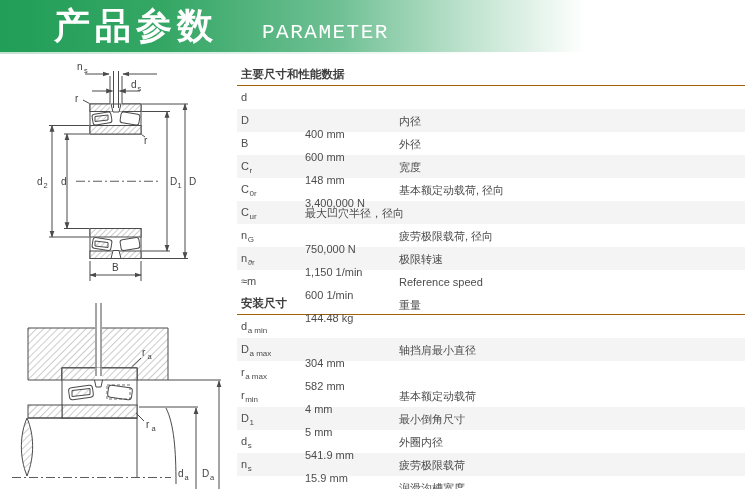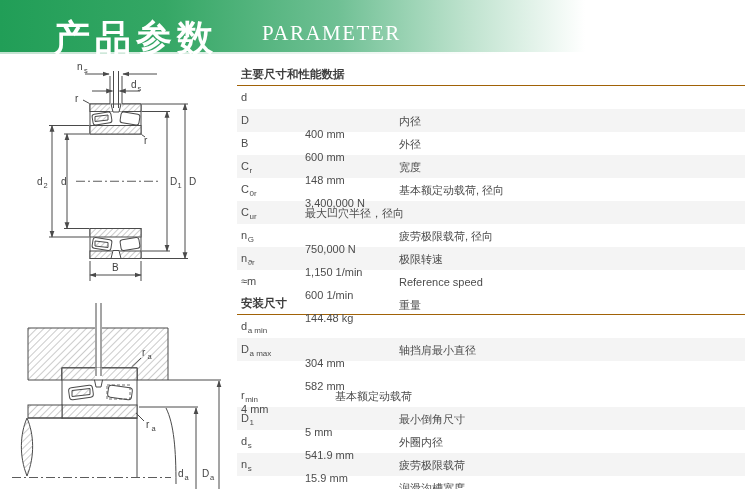--- a/index.html
+++ b/index.html
@@ -4,23 +4,23 @@
 <style>
   html,body{margin:0;padding:0}
   body{width:750px;height:489px;position:relative;background:#fff;overflow:hidden;
        font-family:"Liberation Sans","DejaVu Sans",sans-serif;}
 
   
   .banner{position:absolute;left:0;top:0;width:750px;height:52px;
     background:linear-gradient(90deg,#219e57 0%,#35a765 22%,#6fc094 45%,#bde2cd 62%,#ffffff 78%);}
   .banner-edge{position:absolute;left:0;top:52px;width:600px;height:2px;
     background:linear-gradient(90deg,#c2e2d0 0%,#ffffff 85%);}
-  .title-cn{position:absolute;left:54px;top:14px;font-size:36px;font-weight:bold;color:#fff;letter-spacing:5px;}
+  .title-cn{position:absolute;left:54px;top:2px;font-size:36px;font-weight:bold;color:#fff;letter-spacing:5px;}
   .title-en{position:absolute;left:262px;top:21px;font-size:21px;color:#fff;letter-spacing:1.5px;
-    font-family:Liberation Serif, serif;}
+    font-family:Liberation Mono, monospace;}
 
   
   .diagram-top{position:absolute;left:20px;top:55px;width:215px;height:240px;}
   .diagram-bottom{position:absolute;left:8px;top:300px;width:227px;height:189px;}
   svg text{font-family:"Liberation Sans","DejaVu Sans",sans-serif;fill:#3f3f3f;stroke:none;}
   .lbl{font-size:10px}
   .lbl-sub{font-size:7.5px}
   .st{stroke:#4a4a4a;stroke-width:1;fill:none}
   .stf{stroke:#4a4a4a;stroke-width:1}
   .cl{stroke:#4a4a4a;stroke-width:0.9;fill:none;stroke-dasharray:9 3 2 3}
@@ -291,20 +291,23 @@
 
   <div class="tr alt">
     <div class="c1">
       <span>D</span><span class="sub">a max</span>
     </div>
     <div class="c2">582 mm</div>
     <div class="c3"></div>
   </div>
 
   <div class="tr">
+    <div class="c1">
+      <span>r</span><span class="sub">a max</span>
+    </div>
     <div class="c2">4 mm</div>
     <div class="c3">基本额定动载荷</div>
   </div>
 </div>
   </div>
 
   <div class="section">
     <div class="rows">
   <div class="tr">
     <div class="c1">

